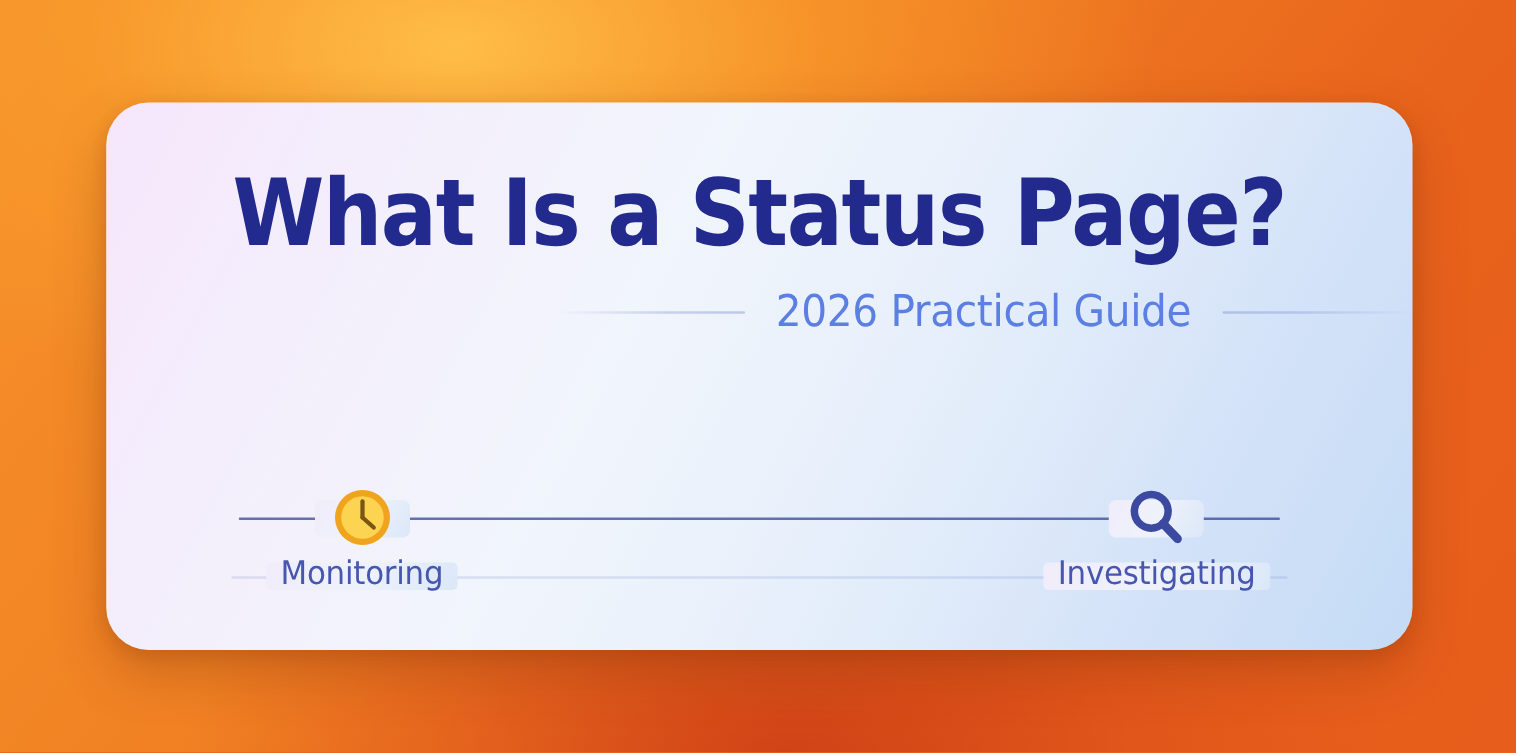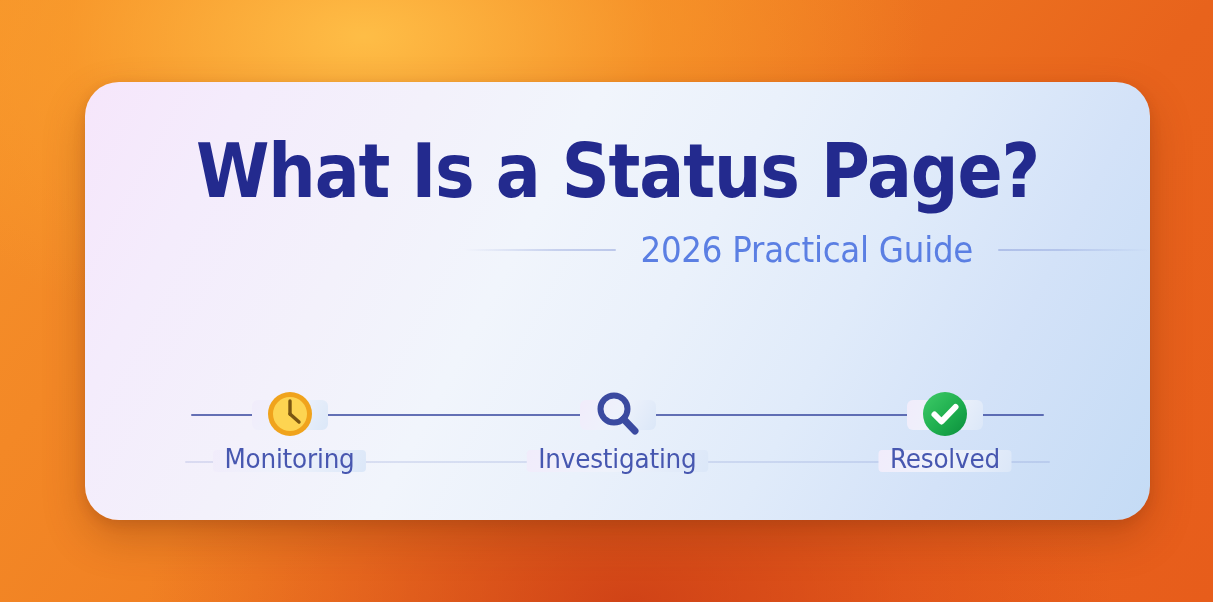--- a/index.html
+++ b/index.html
@@ -40,21 +40,20 @@
         #f3f1fb 27%,
         #f1f5fc 40%,
         #eaf1fb 54%,
         #e0ebfa 68%,
         #d3e2f8 82%,
         #c4dbf5 100%);
     box-shadow:
       0 18px 42px rgba(120, 45, 10, 0.30),
       0 4px 12px rgba(120, 45, 10, 0.16);
     overflow: hidden;
-    padding-left: 20px;
   }
 
   
   .title {
     position: absolute;
     left: 0;
     right: 0;
     top: 52px;
     text-align: center;
     font-family: "DejaVu Sans", sans-serif;
@@ -271,36 +270,18 @@
             <div class="tl-icon-pad">
               <svg width="52" height="52" viewBox="0 0 52 52" aria-hidden="true">
                 <circle cx="22" cy="21" r="13.5" fill="none" stroke="#3b4aa0" stroke-width="6"></circle>
                 <line x1="31.5" y1="31" x2="43" y2="43" stroke="#3b4aa0" stroke-width="7" stroke-linecap="round"></line>
               </svg>
             </div>
           </div>
           <div class="tl-label">Investigating</div>
         </div>
 
-        <div class="tl-step">
-          <div class="tl-icon-wrap">
-            <div class="tl-icon-pad">
-              <svg width="52" height="52" viewBox="0 0 52 52" aria-hidden="true">
-                <defs>
-                  <linearGradient id="grnGrad" x1="0" y1="0" x2="1" y2="1">
-                    <stop offset="0%" stop-color="#3fcb68"></stop>
-                    <stop offset="55%" stop-color="#1eae4e"></stop>
-                    <stop offset="100%" stop-color="#0b8f3c"></stop>
-                  </linearGradient>
-                </defs>
-                <circle cx="26" cy="26" r="22" fill="url(#grnGrad)"></circle>
-                <path d="M15.5 26.5 L22.5 33.5 L36.5 19" fill="none" stroke="#ffffff" stroke-width="6" stroke-linecap="round" stroke-linejoin="round"></path>
-              </svg>
-            </div>
-          </div>
-          <div class="tl-label">Resolved</div>
-        </div>
 
       </div>
     </div>
 
   </div>
 </div>
 
 </body></html>

